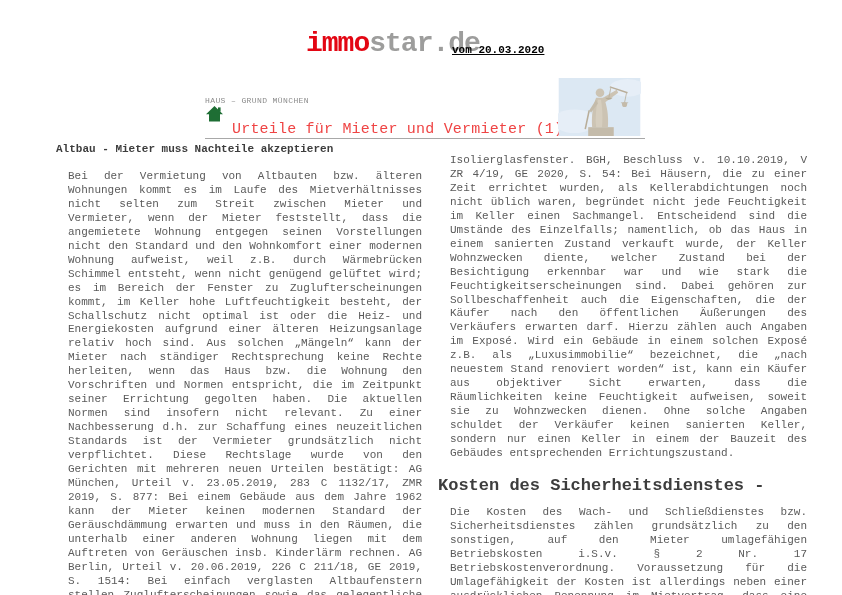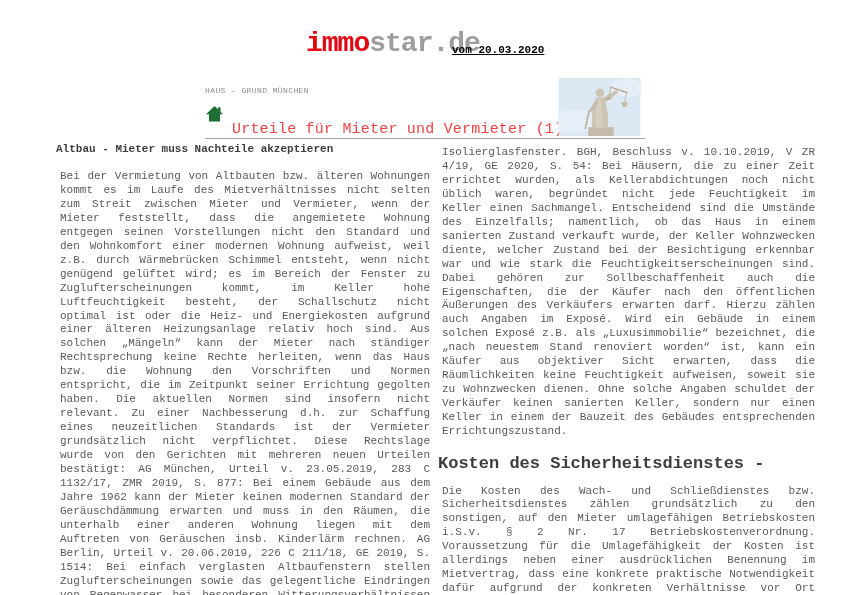--- a/index.html
+++ b/index.html
@@ -22,21 +22,21 @@
   .logo .immo { color: #e30613; }
   .logo .star, .logo .de { color: #9d9d9c; }
   .masthead .date {
     position: absolute; left: 452px; top: 44px;
     font-size: 11px; font-weight: bold; color: #000000;
     text-decoration: underline; white-space: nowrap;
   }
 
   
   .kicker {
-    position: absolute; left: 205px; top: 86px;
+    position: absolute; left: 205px; top: 96px;
     font-size: 8px; color: #8c8c8c; letter-spacing: 0.4px;
   }
   .title-row { position: absolute; left: 206px; top: 102px; height: 24px; display: flex; align-items: center; }
   .house-ico { width: 17px; height: 16px; margin-right: 9px; flex: 0 0 auto; }
   .page-title {
     font-size: 15px; color: #ef4444; font-weight: 400;
     white-space: nowrap; letter-spacing: 0.2px; margin-top: 30px;
   }
   .statue {
     position: absolute; left: 558px; top: 78px; width: 83px; height: 58px;
@@ -52,21 +52,21 @@
   .col-left  { left: 56px;  width: 378px; }
   .col-right { left: 438px; width: 381px; }
 
   .art-heading {
     font-size: 11px; font-weight: bold; color: #3d3d3d;
     line-height: 14px; margin: 0 0 14px 0;
   }
   .body-text {
     text-align: justify;
     line-height: 13.95px;
-    margin: 4px;
+    margin: 12px;
     word-spacing: 0.2px;
   }
   .justify-last { text-align-last: justify; }
   .mid-heading {
     font-size: 17px; font-weight: bold; color: #3d3d3d;
     line-height: 14.5px; margin: 18px 0 13px 0;
   }
   .mid-heading .hl { display: block; }
 </style>
 </head>

